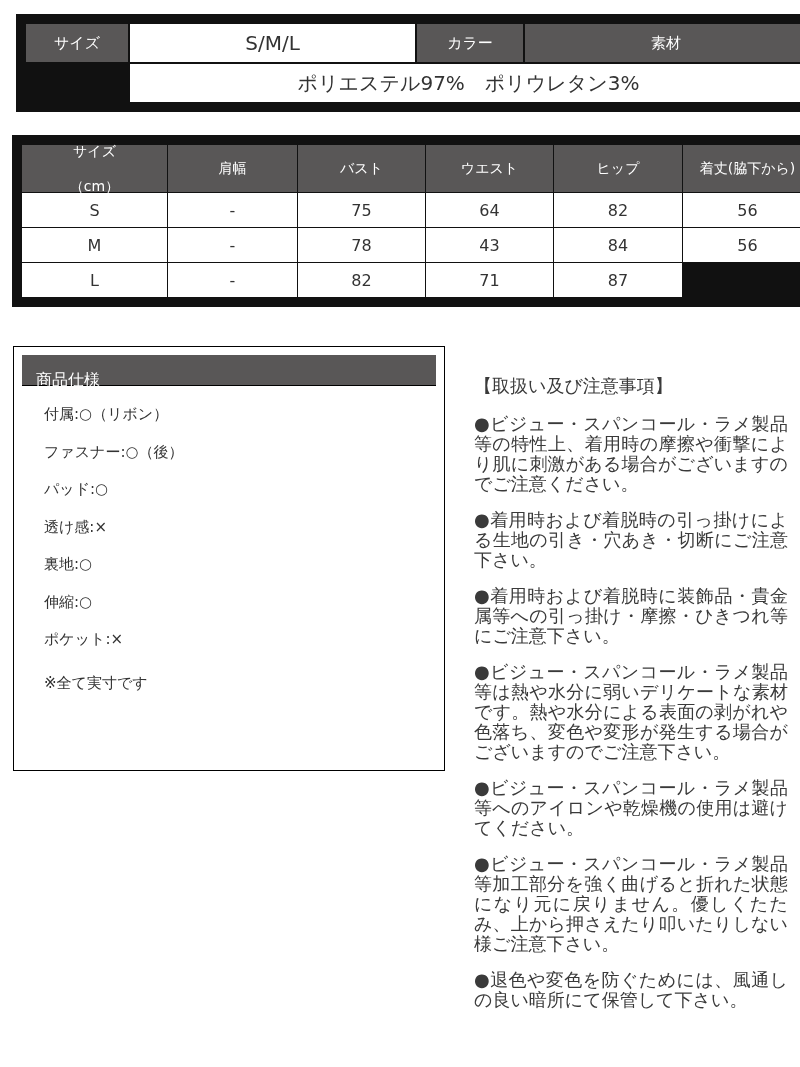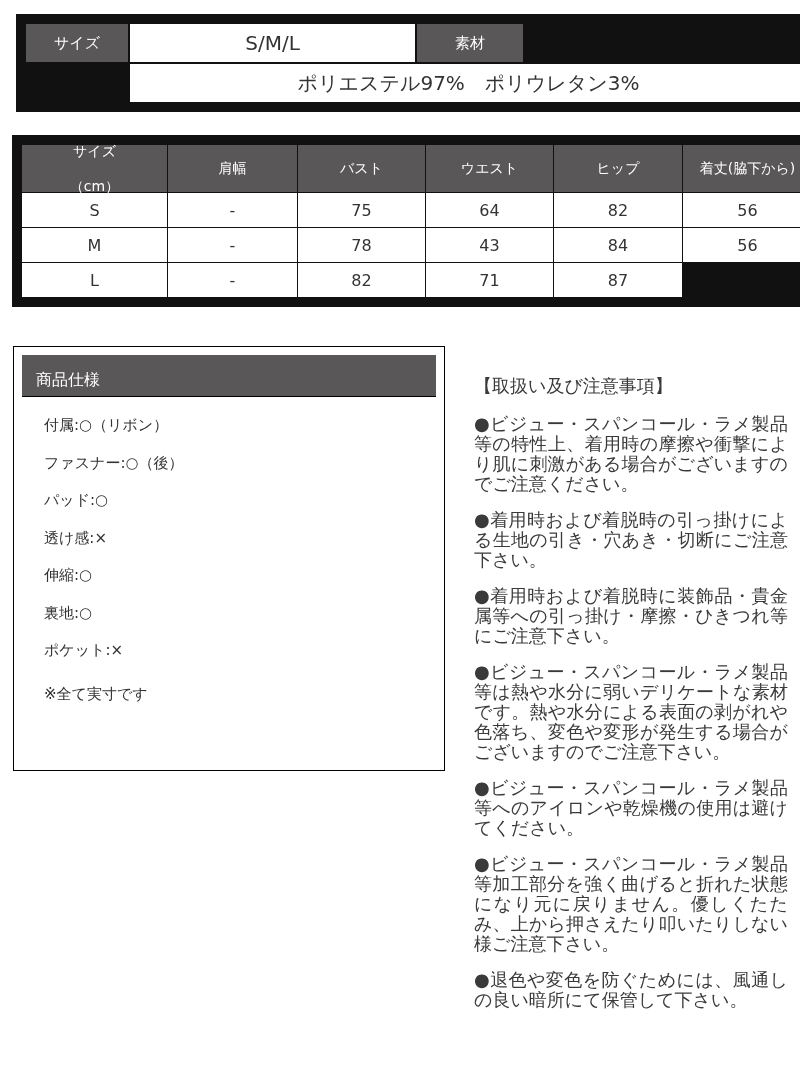--- a/index.html
+++ b/index.html
@@ -65,21 +65,21 @@
   }
 
   
   .spec-box {
     left: 5px; top: 338px;
     width: 432px; height: 425px;
     border: 1px solid #000000;
     background: #ffffff;
   }
   .spec-box-header {
-    height: 42px;
+    height: 31px;
     background: #595757;
     border-bottom: 1px solid #000000;
     color: #ffffff;
     font-size: 16px;
     line-height: 33px;
     padding-left: 14px;
   }
   .spec-box-body {
     padding: 10px 14px;
     color: #333333;
@@ -105,20 +105,21 @@
     width: 62px; height: 4px;
     background: #1a1a1a;
   }
 </style>
 </head>
 <body>
 
 <div class="abs spec-table">
   <div class="cell dark">サイズ</div>
   <div class="cell">S/M/L</div>
+  <div class="cell dark">カラー</div>
   <div class="cell dark">素材</div>
   <div class="cell span3">ポリエステル97%　ポリウレタン3%</div>
 </div>
 
 <div class="abs size-chart">
   <div class="hcell">
     <div>サイズ</div>
     <div>（cm）</div>
   </div>
   <div class="hcell">肩幅</div>
@@ -148,22 +149,22 @@
   <div class="dcell">87</div>
 </div>
 
 <div class="abs spec-box">
   <div class="spec-box-header">商品仕様</div>
   <div class="spec-box-body">
     <div class="spec-line">付属:○（リボン）</div>
     <div class="spec-line">ファスナー:○（後）</div>
     <div class="spec-line">パッド:○</div>
     <div class="spec-line">透け感:×</div>
+    <div class="spec-line">裏地:○</div>
     <div class="spec-line">伸縮:○</div>
-    <div class="spec-line">裏地:○</div>
     <div class="spec-line">ポケット:×</div>
     <div class="spec-note">※全て実寸です</div>
   </div>
 </div>
 
 <div class="abs notes">
   <div class="notes-title">【取扱い及び注意事項】</div>
   <div class="note-item">●ビジュー・スパンコール・ラメ製品等の特性上、着用時の摩擦や衝撃により肌に刺激がある場合がございますのでご注意ください。</div>
   <div class="note-item">●着用時および着脱時の引っ掛けによる生地の引き・穴あき・切断にご注意下さい。</div>
   <div class="note-item">●着用時および着脱時に装飾品・貴金属等への引っ掛け・摩擦・ひきつれ等にご注意下さい。</div>

